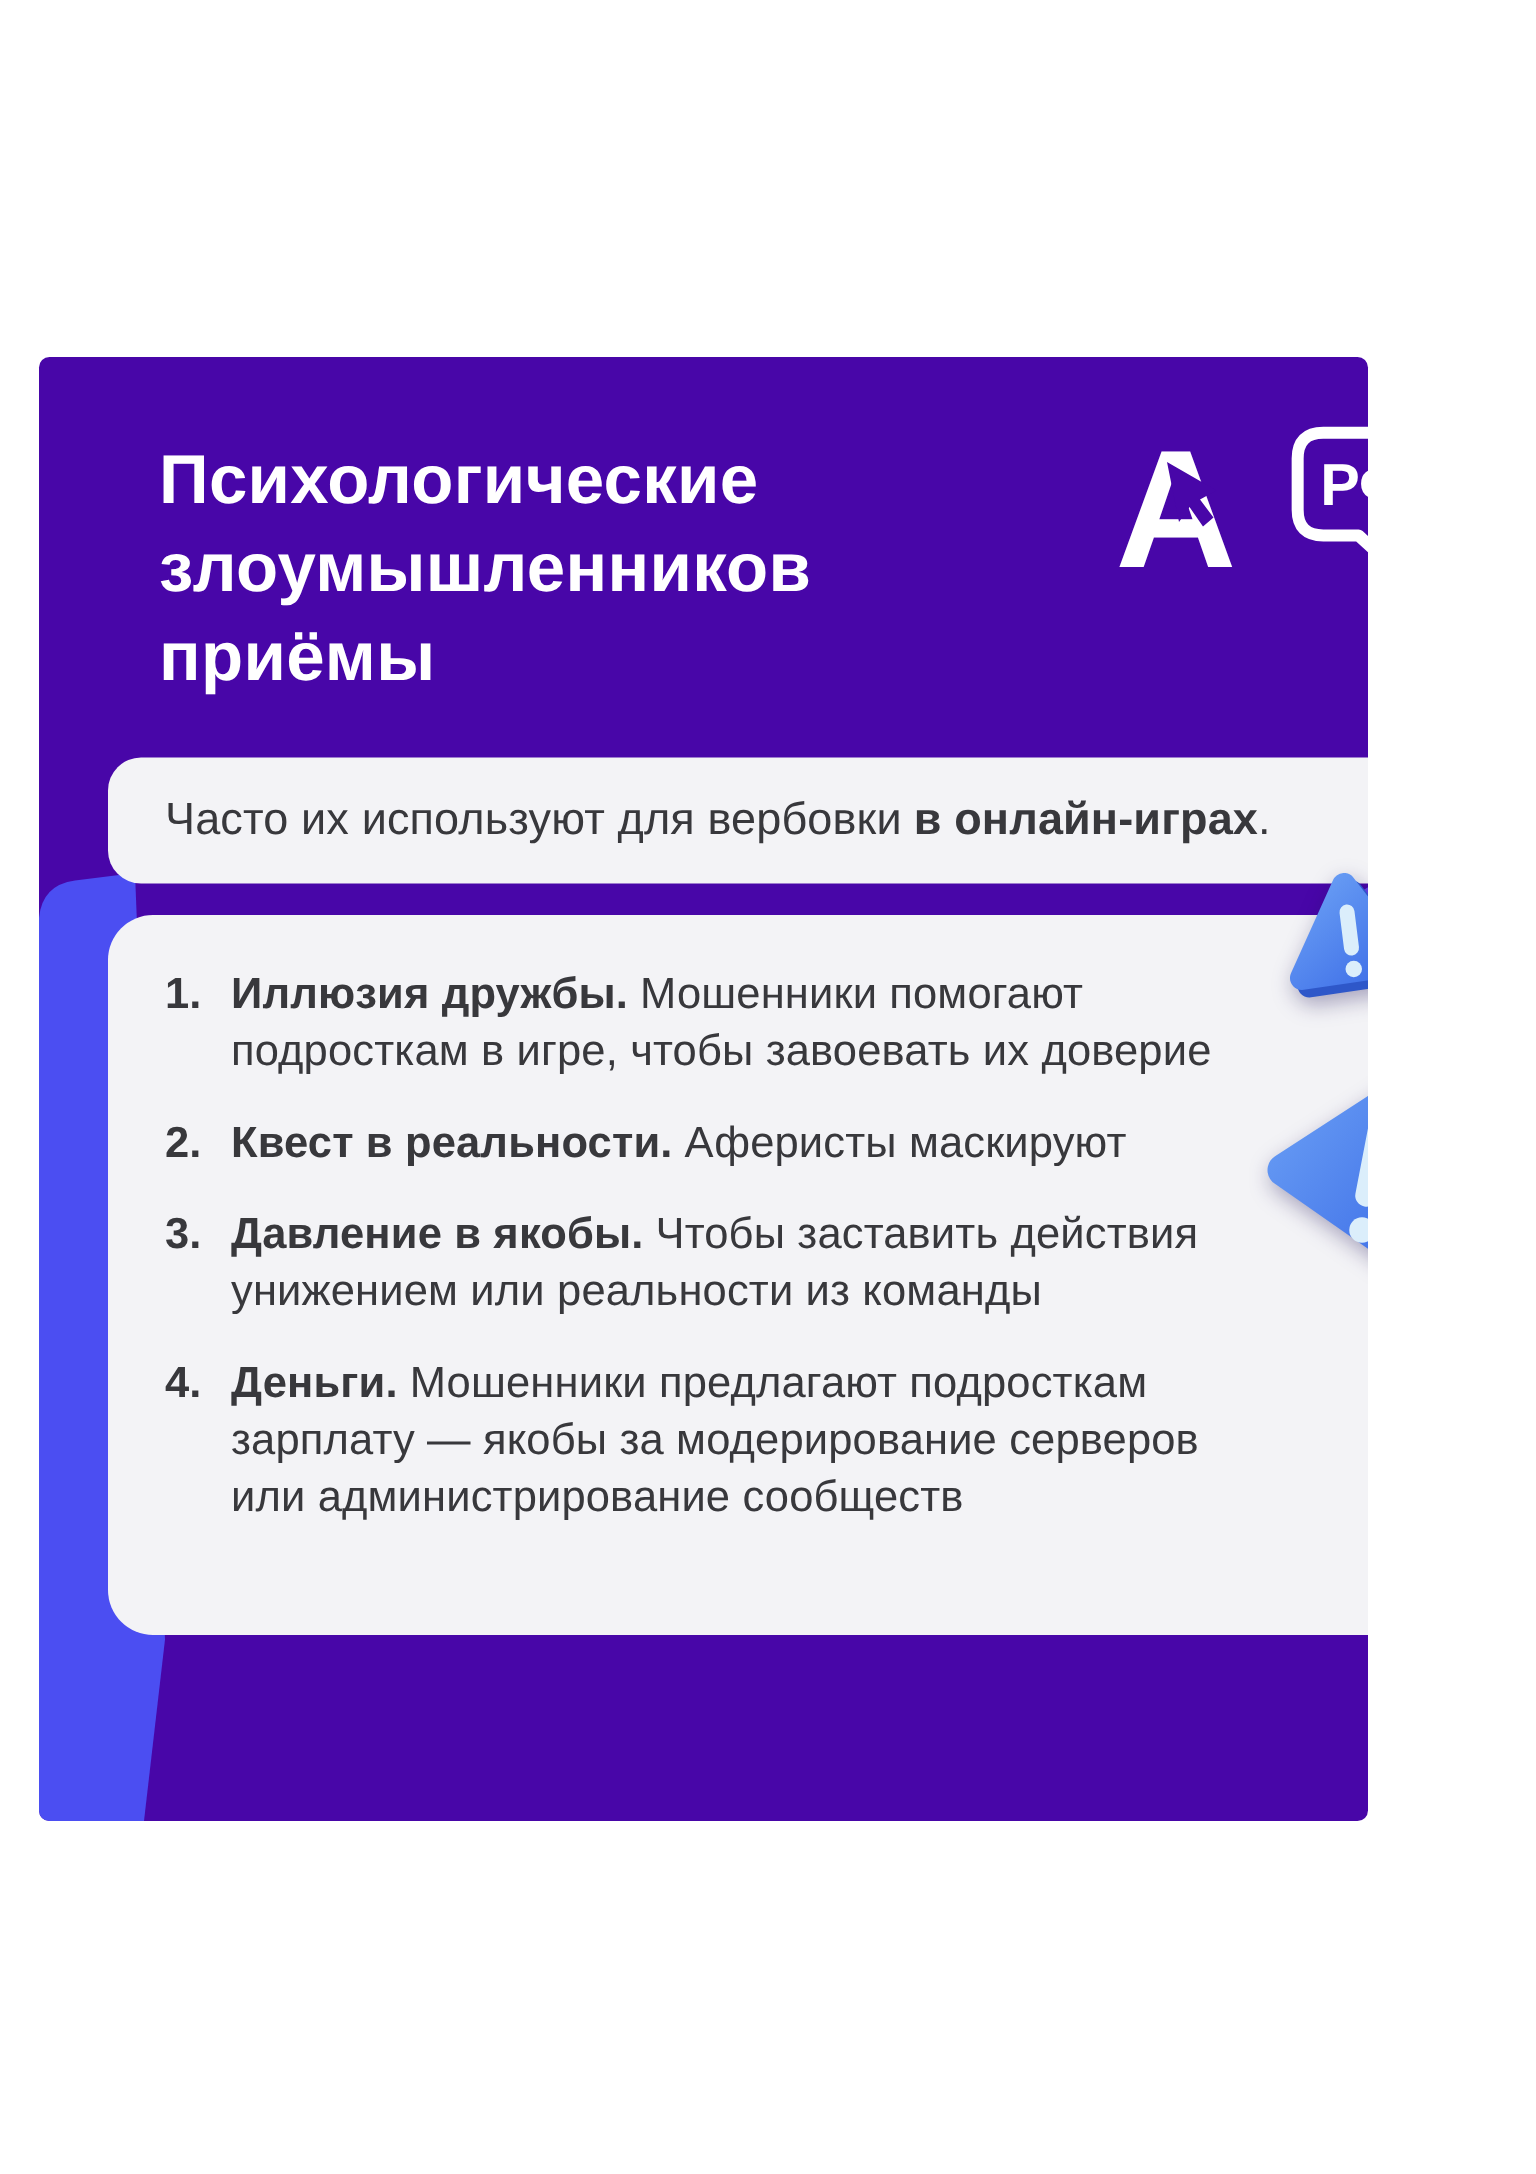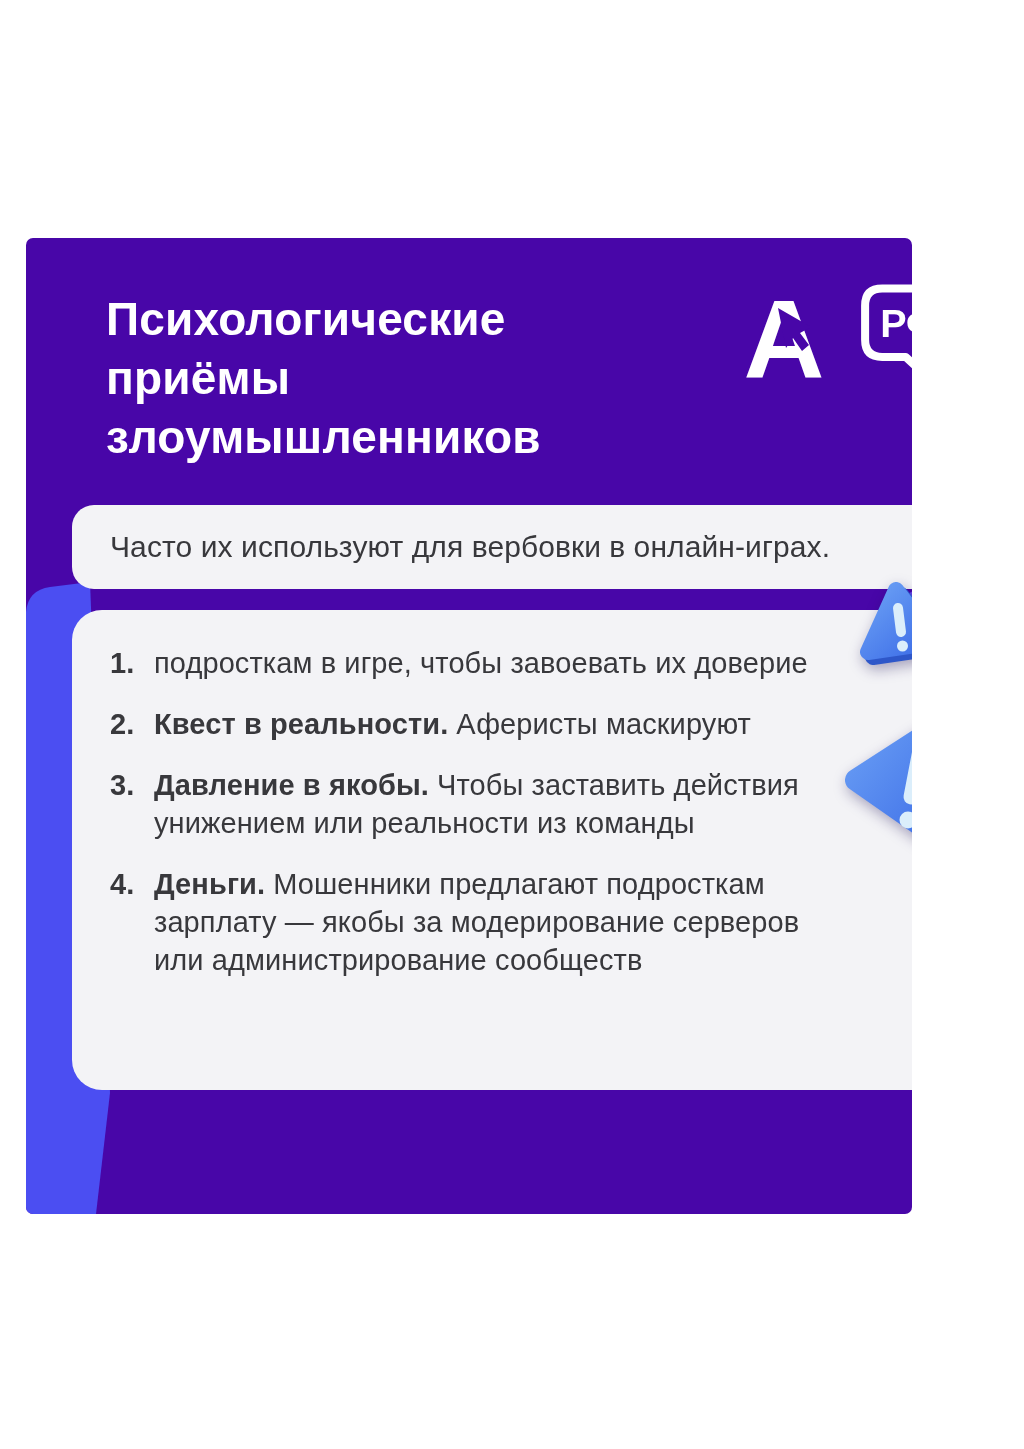--- a/index.html
+++ b/index.html
@@ -27,21 +27,21 @@
   .logo-rf{position:absolute;left:830px;top:42px;width:108px;height:124px;z-index:2;}
 
   .intro-box{
     position:absolute;left:46px;top:267px;width:880px;height:84px;z-index:2;
     background:#F3F3F6;border-radius:22px;
     display:flex;align-items:center;
   }
   .intro-box .txt{
     padding-left:38px;color:#38383C;font-size:30px;white-space:nowrap;letter-spacing:.1px;
   }
-  .intro-box b{margin-left:8px;font-weight:400;}
+  .intro-box b{margin-left:8px;font-weight:700;}
 
   .list-card{
     position:absolute;left:46px;top:372px;width:880px;height:480px;z-index:2;
     background:#F3F3F6;border-radius:30px;
     box-sizing:border-box;padding:34px 30px 0 38px;
   }
   .item{display:flex;margin-bottom:23px;color:#38383C;font-size:29px;line-height:38px;}
   .item .num{font-weight:700;min-width:44px;flex:0 0 44px;}
   .item .l{white-space:nowrap;letter-spacing:.1px;}
   .item .lead{font-weight:700;margin-right:8px;}
@@ -57,22 +57,22 @@
 
   <div class="poster">
 
     <svg class="bgshapes" viewBox="0 0 974 976" aria-hidden="true">
       <polygon points="974,300 974,700 840,790 760,430" fill="#6747EC"></polygon>
       <path d="M0,976 L0,374 Q2,352 24,349 L64,344 L84,855 L70,976 Z" fill="#4B4EF2"></path>
     </svg>
 
     <div class="title">
       <span>Психологические</span>
+      <span>злоумышленников</span>
       <span>приёмы</span>
-      <span>злоумышленников</span>
     </div>
 
     <svg class="logo-a" viewBox="0 0 92 100" aria-hidden="true">
       <text x="46" y="96" text-anchor="middle" font-family="Liberation Sans, sans-serif" font-size="112" font-weight="700" fill="#ffffff">А</text>
       <path fill="#4806A8" d="M40,26 L48,66 L55,56 L64,69 L71,63 L62,51 L73,45 Z"></path>
     </svg>
 
     <svg class="logo-rf" viewBox="0 0 100 116" aria-hidden="true">
       <path d="M24,8 H76 Q92,8 92,24 V56 Q92,72 76,72 H70 V94 L46,72 H24 Q8,72 8,56 V24 Q8,8 24,8 Z" fill="none" stroke="#ffffff" stroke-width="7.5" stroke-linejoin="round" stroke-linecap="round"></path>
       <text x="50" y="53" text-anchor="middle" font-family="Liberation Sans, sans-serif" font-size="37" font-weight="700" fill="#ffffff">РФ</text>
@@ -82,20 +82,21 @@
       <div class="txt">
         <span>Часто их используют для вербовки</span><b>в онлайн-играх</b><span>.</span>
       </div>
     </div>
 
     <div class="list-card">
 
       <div class="item">
         <span class="num">1.</span>
         <div class="itext">
+          <div class="l"><span class="lead">Иллюзия дружбы.</span><span>Мошенники помогают</span></div>
           <div class="l">подросткам в игре, чтобы завоевать их доверие</div>
         </div>
       </div>
 
       <div class="item">
         <span class="num">2.</span>
         <div class="itext">
           <div class="l"><span class="lead">Квест в реальности.</span><span>Аферисты маскируют</span></div>
         </div>
       </div>

